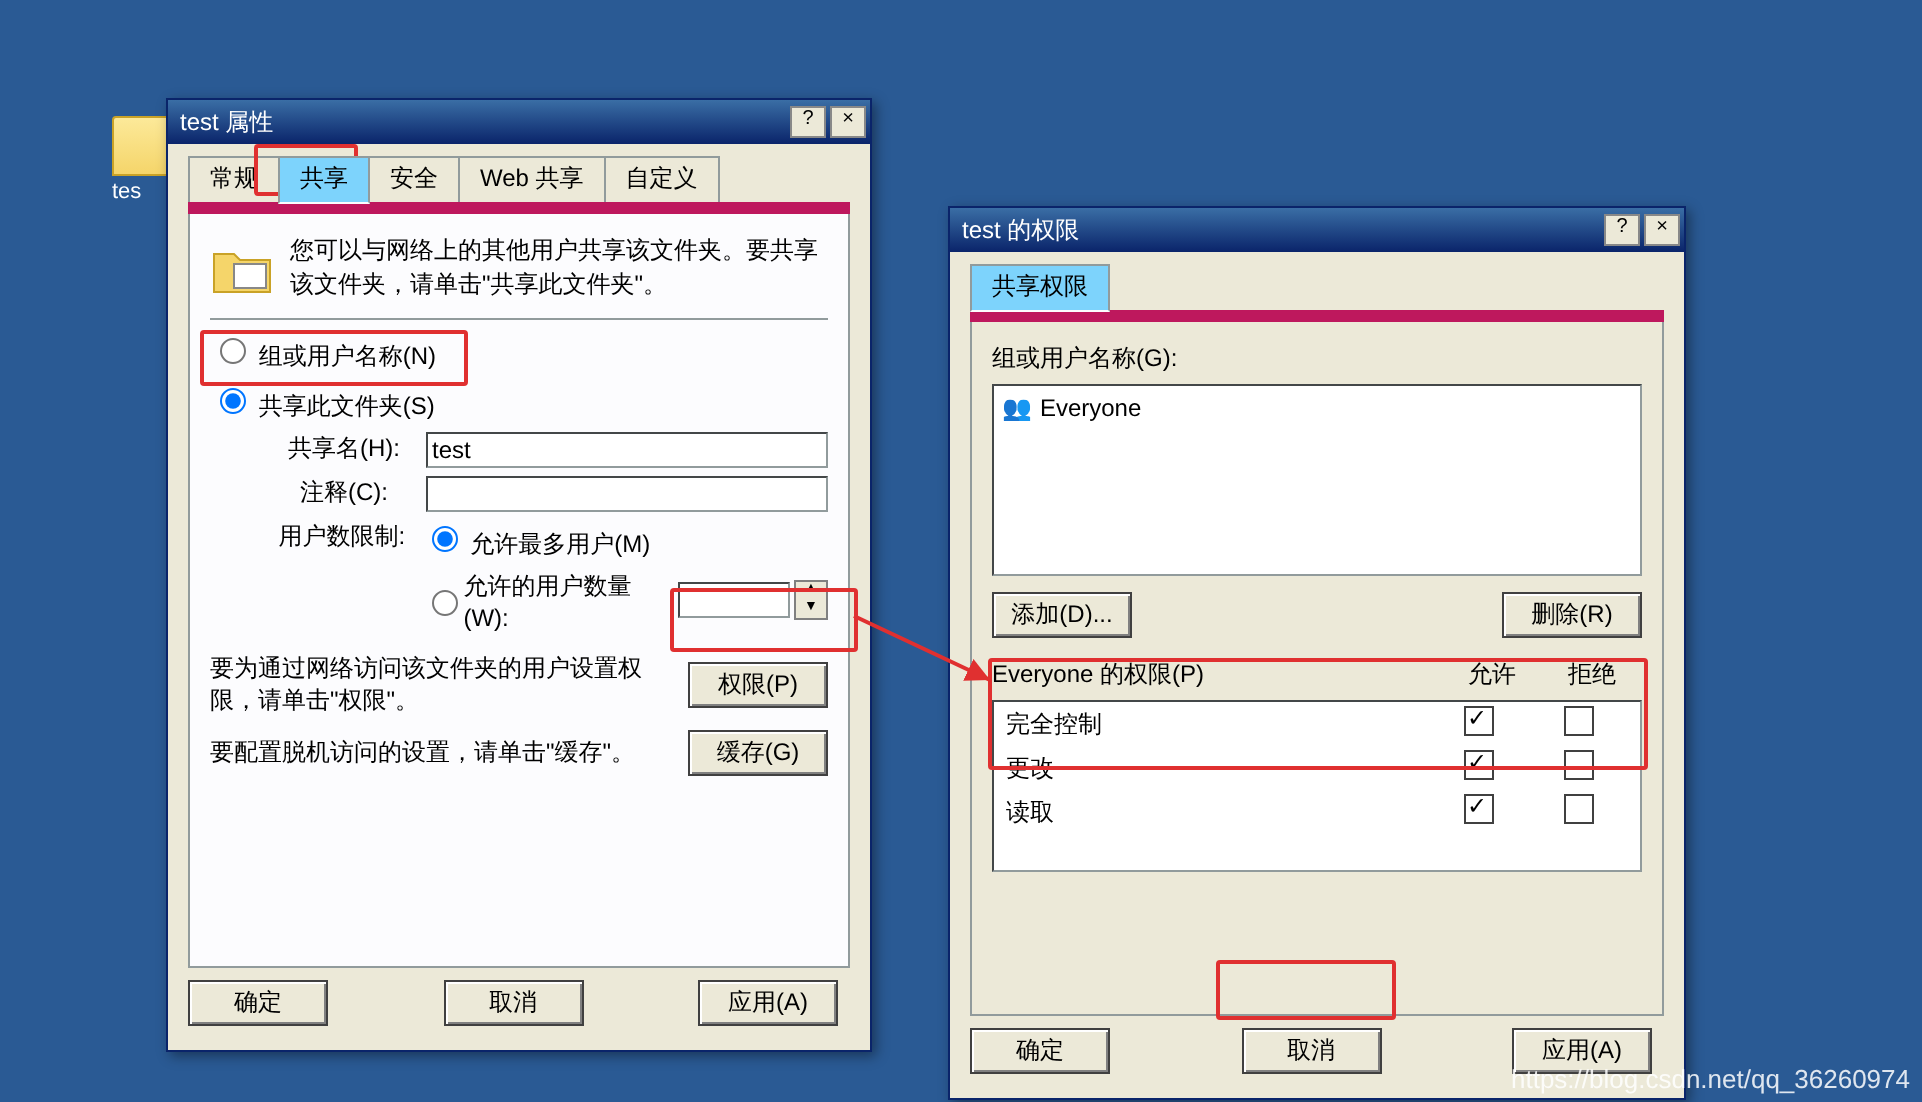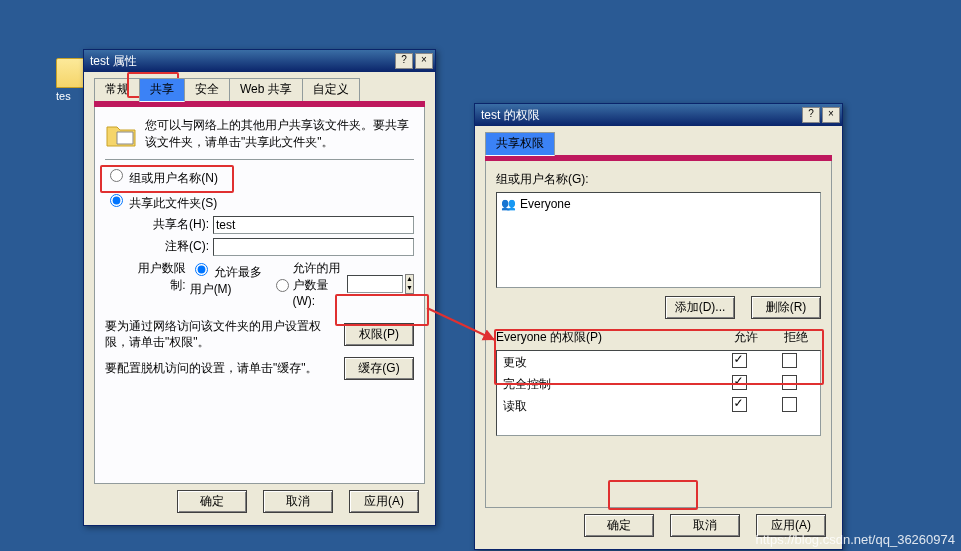--- a/index.html
+++ b/index.html
@@ -5,33 +5,33 @@
 body{margin:0;width:961px;height:551px;background:#2a5a94;font-family:"Microsoft YaHei",SimSun,sans-serif;font-size:12px;overflow:hidden;position:relative}
 .desktop-icon{position:absolute;left:56px;top:58px;width:32px;text-align:left;color:#fff;font-size:11px}
 .desktop-icon .folder{width:32px;height:28px;background:linear-gradient(#fce999,#f5d56a);border:1px solid #c9a227;border-radius:2px 2px 0 0;margin-bottom:2px}
 .window{position:absolute;background:#ece9d8;border:1px solid #0a246a;box-shadow:2px 2px 6px rgba(0,0,0,.4)}
 .titlebar{height:22px;background:linear-gradient(#3a6ea5,#0a246a);color:#fff;display:flex;align-items:center;justify-content:space-between;padding:0 2px 0 6px;font-size:12px}
 .titlebar .btns{display:flex;gap:2px}
 .titlebar .btn{width:16px;height:14px;background:#ece9d8;border:1px solid #888;font-size:10px;line-height:12px;text-align:center;color:#000}
 .body{padding:6px 10px 8px 10px}
 .tabs{display:flex;border-bottom:6px solid #be185d;margin-bottom:0}
 .tab{padding:2px 10px 3px;border:1px solid #919b9c;border-bottom:none;background:#ece9d8;margin-right:-1px;position:relative;font-size:12px}
-.tab.active{background:#3b82f6;border-bottom:1px solid #fcfcfe;margin-bottom:-1px;z-index:2}
+.tab.active{background:#7dd3fc;border-bottom:1px solid #fcfcfe;margin-bottom:-1px;z-index:2}
 .panel{border:1px solid #919b9c;border-top:none;background:#fcfcfe;padding:10px 10px 8px 10px}
 .panel2{border:1px solid #919b9c;border-top:none;background:#ece9d8;padding:10px 10px 8px 10px}
 .hint-row{display:flex;gap:8px;margin-bottom:8px}
 .hint-icon{width:32px;height:32px;flex-shrink:0}
 .hint-icon svg{width:32px;height:32px}
 .form-row{display:flex;align-items:center;margin:4px 0;gap:4px}
-.form-row .lbl{width:74px;text-align:right}
+.form-row .lbl{width:74px;text-align:center}
 .form-row input[type=text]{flex:1;border:1px inset #919b9c;padding:0 2px;font-size:12px;height:16px}
 .form-row input.num{width:50px;flex:none}
-.radio-col{display:flex;flex-direction:row;gap:4px}
+.radio-col{display:flex;flex-direction:column;gap:4px}
 .btn-std{padding:2px 8px;border:1px solid #404040;background:#ece9d8;font-size:12px;box-shadow:1px 1px 0 #fff inset,-1px -1px 0 #808080 inset;min-width:70px;text-align:center}
-.btn-row{display:flex;justify-content:flex-end;gap:16px;padding:6px 6px 4px 0}
+.btn-row{display:flex;justify-content:space-between;gap:16px;padding:6px 6px 4px 0}
 .listbox{background:#fff;border:1px inset #919b9c;height:86px;padding:4px;overflow:auto}
 .listbox .item{display:flex;align-items:center;gap:4px}
 .perm-head{display:flex;font-size:12px;margin-top:6px}
 .perm-head .ph1{flex:1}
 .perm-head .ph2,.perm-head .ph3{width:50px;text-align:center}
 .perm-list{background:#fff;border:1px inset #919b9c;height:84px;overflow:hidden}
 .perm-row{display:flex;align-items:center;padding:2px 6px}
 .perm-row .pn{flex:1}
 .perm-row .pc{width:50px;text-align:center}
 .chk{display:inline-block;width:13px;height:13px;border:1px solid #404040;background:#fff;position:relative}
@@ -151,26 +151,26 @@
         <button class="btn-std">添加(D)...</button>
         <button class="btn-std">删除(R)</button>
       </div>
       <div class="perm-head">
         <span class="ph1">Everyone 的权限(P)</span>
         <span class="ph2">允许</span>
         <span class="ph3">拒绝</span>
       </div>
       <div class="perm-list" style="margin-top:4px" id="permlist">
           <div class="perm-row">
-            <span class="pn">更改</span>
+            <span class="pn">完全控制</span>
             <span class="pc"><span class="chk on"></span></span>
             <span class="pc"><span class="chk"></span></span>
           </div>
           <div class="perm-row">
-            <span class="pn">完全控制</span>
+            <span class="pn">更改</span>
             <span class="pc"><span class="chk on"></span></span>
             <span class="pc"><span class="chk"></span></span>
           </div>
           <div class="perm-row">
             <span class="pn">读取</span>
             <span class="pc"><span class="chk on"></span></span>
             <span class="pc"><span class="chk"></span></span>
           </div>
         </div>
     </div>

